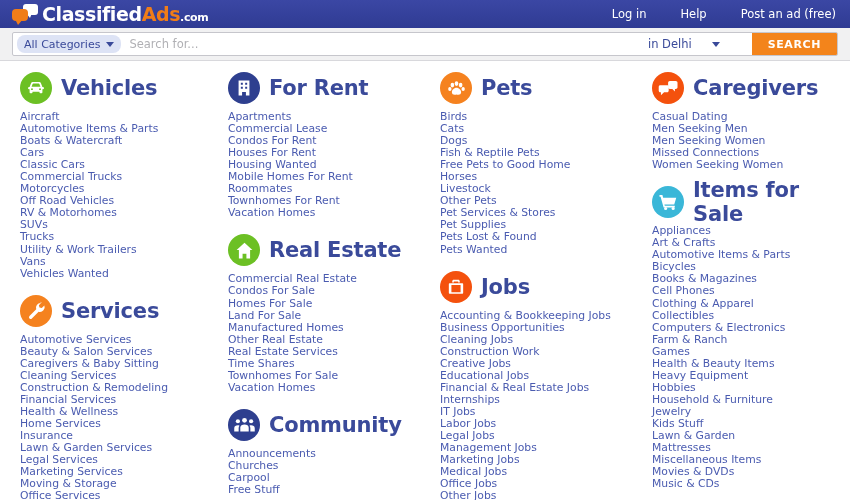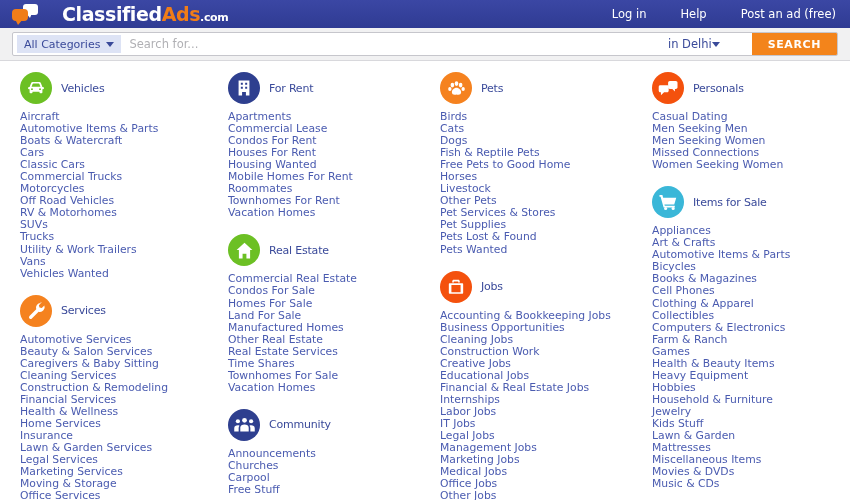--- a/index.html
+++ b/index.html
@@ -30,21 +30,21 @@
   }
   .bub-orange {
     position: absolute; left: 0px; top: 5px;
     width: 16px; height: 12px; background: #f07d18; border-radius: 4px;
   }
   .bub-orange:after {
     content: ""; position: absolute; left: 3px; bottom: -4px;
     width: 0; height: 0; border-left: 3px solid transparent;
     border-right: 5px solid transparent; border-top: 6px solid #f07d18;
   }
-  .logo-text { font-size: 19px; font-weight: bold; letter-spacing: -0.4px; line-height: 1; margin-left: 20px; }
+  .logo-text { font-size: 19px; font-weight: bold; letter-spacing: -0.4px; line-height: 1; }
   .logo-text .w { color: #ffffff; }
   .logo-text .o { color: #f07d18; }
   .logo-text .dotcom { color: #ffffff; font-size: 11px; font-weight: bold; }
 
   .topnav { margin-left: auto; display: flex; align-items: center; padding-right: 14px; justify-content: center; }
   .topnav a {
     color: #ffffff; font-size: 11.5px; text-decoration: none;
     margin-left: 34px; white-space: nowrap;
   }
 
@@ -54,37 +54,37 @@
     border-bottom: 1px solid #d8d8dc;
     display: flex; align-items: center; padding: 0 12px;
   }
   .searchbox {
     flex: 1; height: 24px; background: #ffffff;
     border: 1px solid #c6c6cc; border-radius: 2px;
     display: flex; align-items: center; overflow: hidden;
   }
   .cat-select {
     height: 18px; margin-left: 4px; padding: 0 7px;
-    background: #dde3f5; border-radius: 0;
+    background: #dde3f5; border-radius: 8px;
     display: flex; align-items: center; gap: 6px;
     color: #3a4a9a; font-size: 11px; white-space: nowrap;
   }
   .caret {
     width: 0; height: 0; border-left: 4px solid transparent;
     border-right: 4px solid transparent; border-top: 5px solid #3a4a9a;
   }
   .search-input {
     flex: 1; border: 0; outline: 0; font-size: 11.5px;
     color: #444; padding: 0 8px; height: 100%;
     font-family: "DejaVu Sans", "Liberation Sans", sans-serif;
     background: transparent;
   }
   .search-input::placeholder { color: #b0b0b4; }
   .loc-select {
-    display: flex; align-items: center; gap: 0;
+    display: flex; align-items: center; gap: 20px;
     color: #3a4a9a; font-size: 11.5px; padding: 0 9px; white-space: nowrap;
   }
   .search-btn {
     height: 24px; background: #f3841b; color: #ffffff;
     font-size: 11px; font-weight: bold; letter-spacing: 0.6px;
     border: 0; padding: 0 16px; cursor: pointer;
     font-family: "DejaVu Sans", "Liberation Sans", sans-serif;
     margin-left: 23px;
   }
 
@@ -97,21 +97,21 @@
   .col-3 { width: 218px; }
 
   .group { margin-bottom: 14px; }
   .group-head { display: flex; align-items: center; height: 34px; margin-bottom: 6px; }
   .gicon {
     width: 32px; height: 32px; border-radius: 50%;
     display: flex; align-items: center; justify-content: center;
     flex: 0 0 32px; margin-right: 9px;
   }
   .gicon svg { display: block; }
-  .gtitle { color: #3a4a9a; font-size: 11px; letter-spacing: -0.2px; }
+  .gtitle { color: #3a4a9a; font-size: 21px; letter-spacing: -0.2px; font-weight: bold; }
   .links { display: block; }
   .links a {
     display: block; color: #4a5bb0; font-size: 10.8px;
     text-decoration: none; line-height: 12.05px; white-space: nowrap;
   }
 </style>
 </head>
 <body>
 
 <div class="topbar">
@@ -307,41 +307,41 @@
         </div>
         <div class="links">
           <a href="#">Accounting &amp; Bookkeeping Jobs</a>
           <a href="#">Business Opportunities</a>
           <a href="#">Cleaning Jobs</a>
           <a href="#">Construction Work</a>
           <a href="#">Creative Jobs</a>
           <a href="#">Educational Jobs</a>
           <a href="#">Financial &amp; Real Estate Jobs</a>
           <a href="#">Internships</a>
+          <a href="#">IT Jobs</a>
           <a href="#">Labor Jobs</a>
-          <a href="#">IT Jobs</a>
           <a href="#">Legal Jobs</a>
           <a href="#">Management Jobs</a>
           <a href="#">Marketing Jobs</a>
           <a href="#">Medical Jobs</a>
           <a href="#">Office Jobs</a>
           <a href="#">Other Jobs</a>
         </div>
       </div>
     </div>
     <div class="col col-3">
       <div class="group">
         <div class="group-head">
           <span class="gicon" style="background: rgb(244, 81, 13);">
             <svg width="23" height="23" viewBox="0 0 24 24">
               <path fill="#ffffff" d="M13.4 4.3h6.2c1 0 1.8.8 1.8 1.8v4.6c0 1-.8 1.8-1.8 1.8h-.9v2.6l-2.7-2.6h-2.6c-1 0-1.8-.8-1.8-1.8V6.1c0-1 .8-1.8 1.8-1.8z"></path>
               <path fill="#ffffff" d="M3.4 8.5h7.2c.9 0 1.6.7 1.6 1.6v4.3c0 .9-.7 1.6-1.6 1.6H7.4l-3.3 3.1v-3.1h-.7c-.9 0-1.6-.7-1.6-1.6v-4.3c0-.9.7-1.6 1.6-1.6z"></path>
             </svg>
           </span>
-          <span class="gtitle">Personals</span>
+          <span class="gtitle">Caregivers</span>
         </div>
         <div class="links">
           <a href="#">Casual Dating</a>
           <a href="#">Men Seeking Men</a>
           <a href="#">Men Seeking Women</a>
           <a href="#">Missed Connections</a>
           <a href="#">Women Seeking Women</a>
         </div>
       </div>
       <div class="group">

